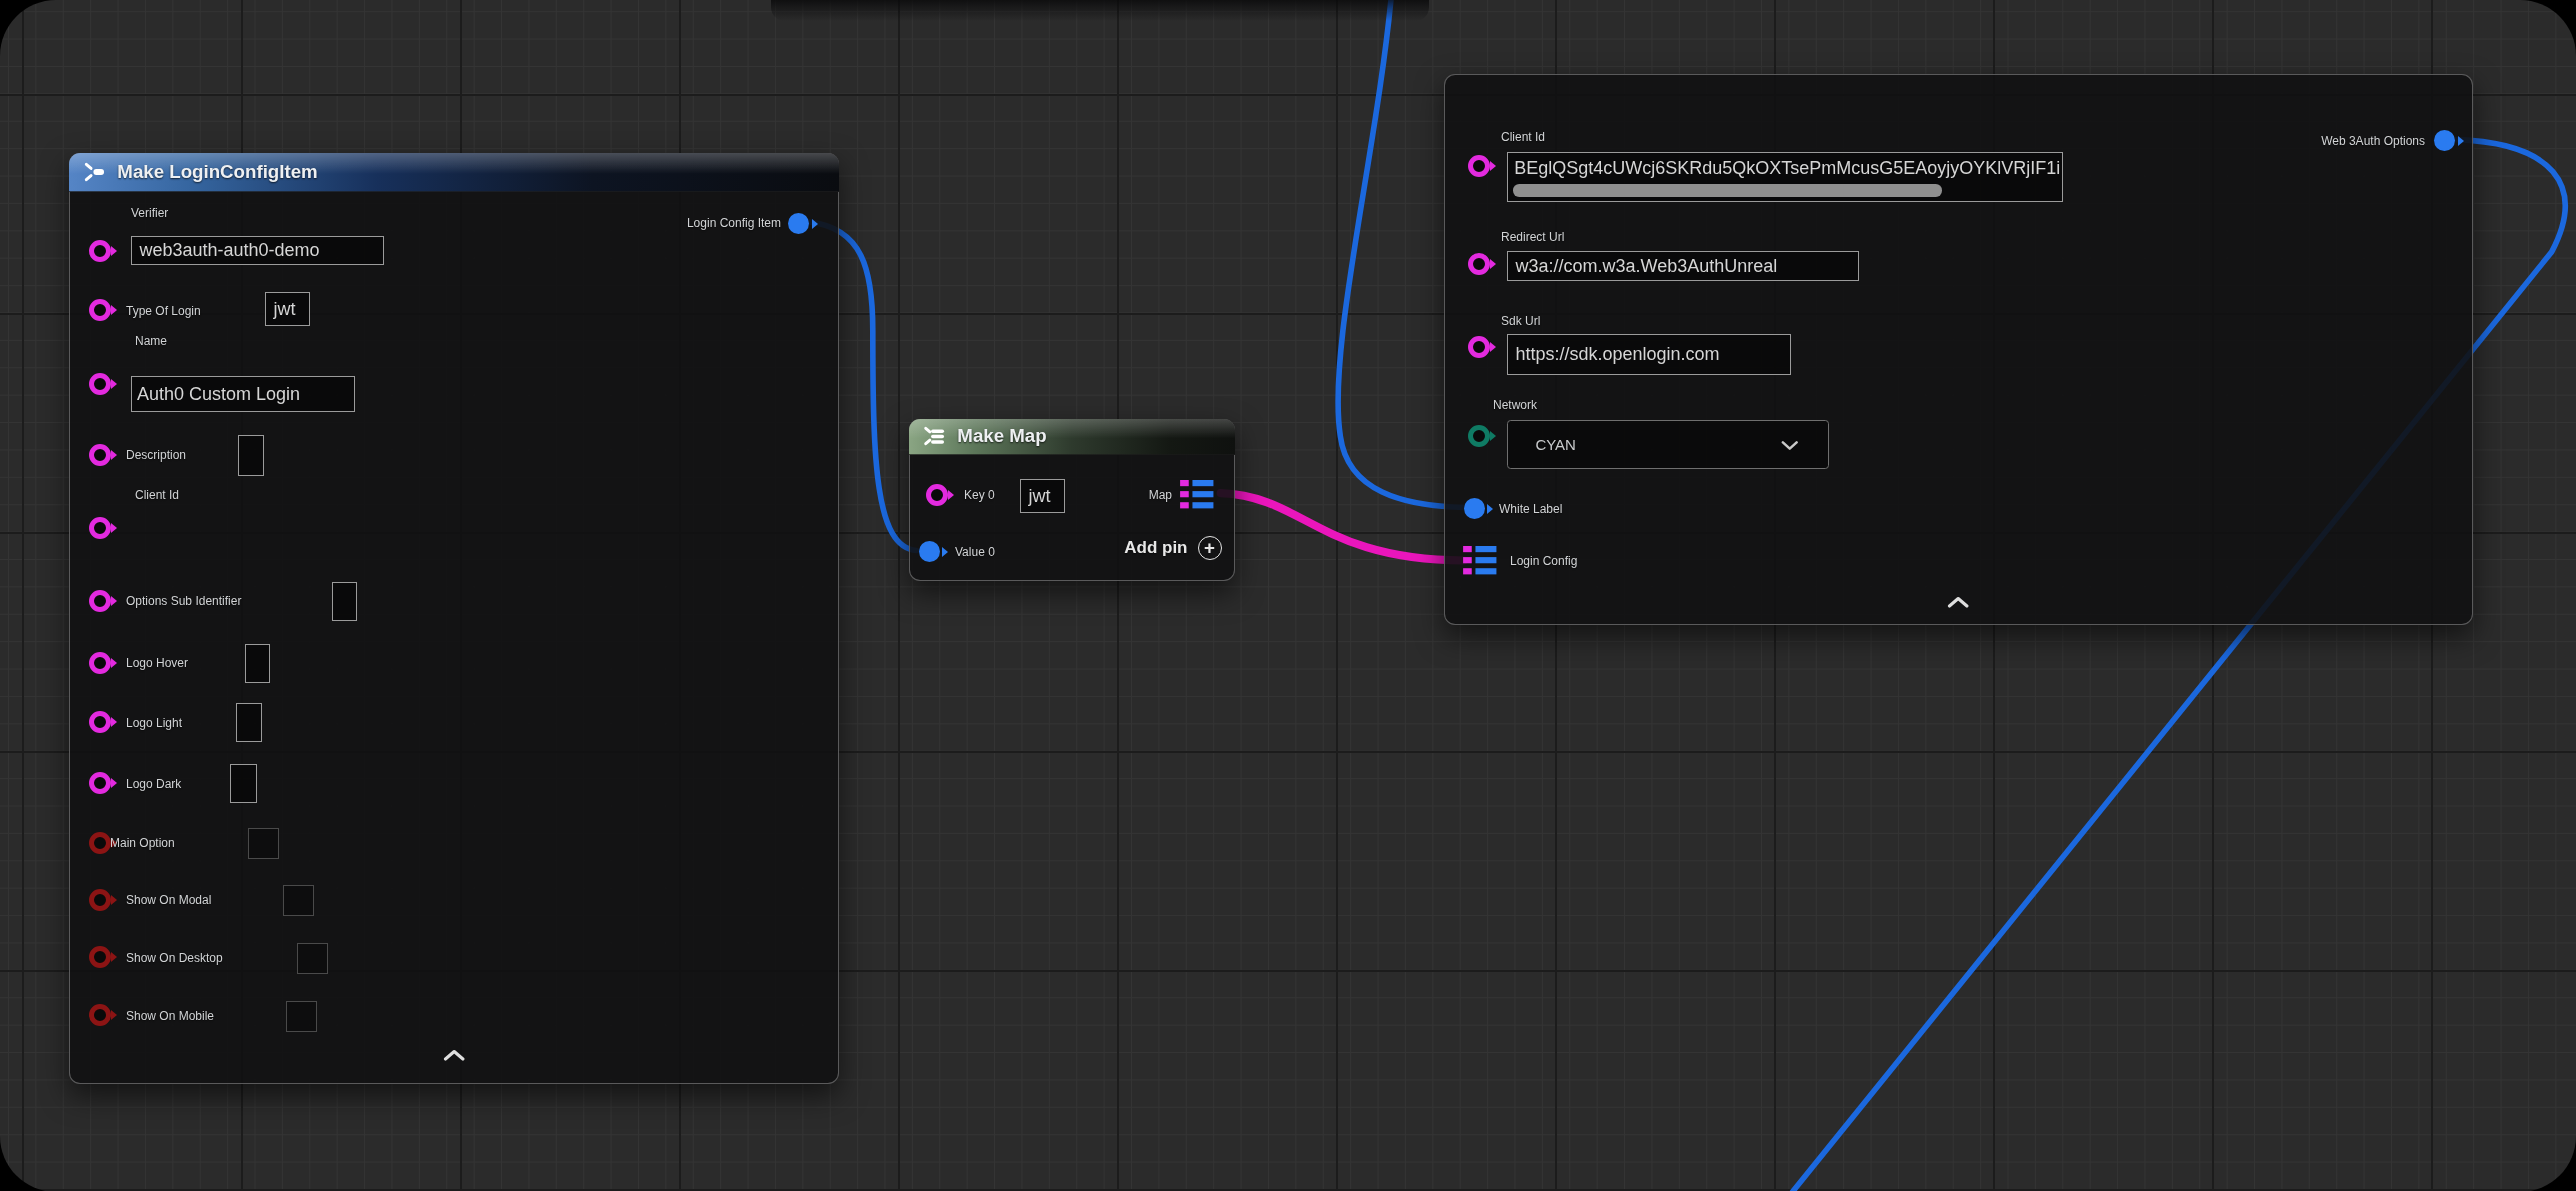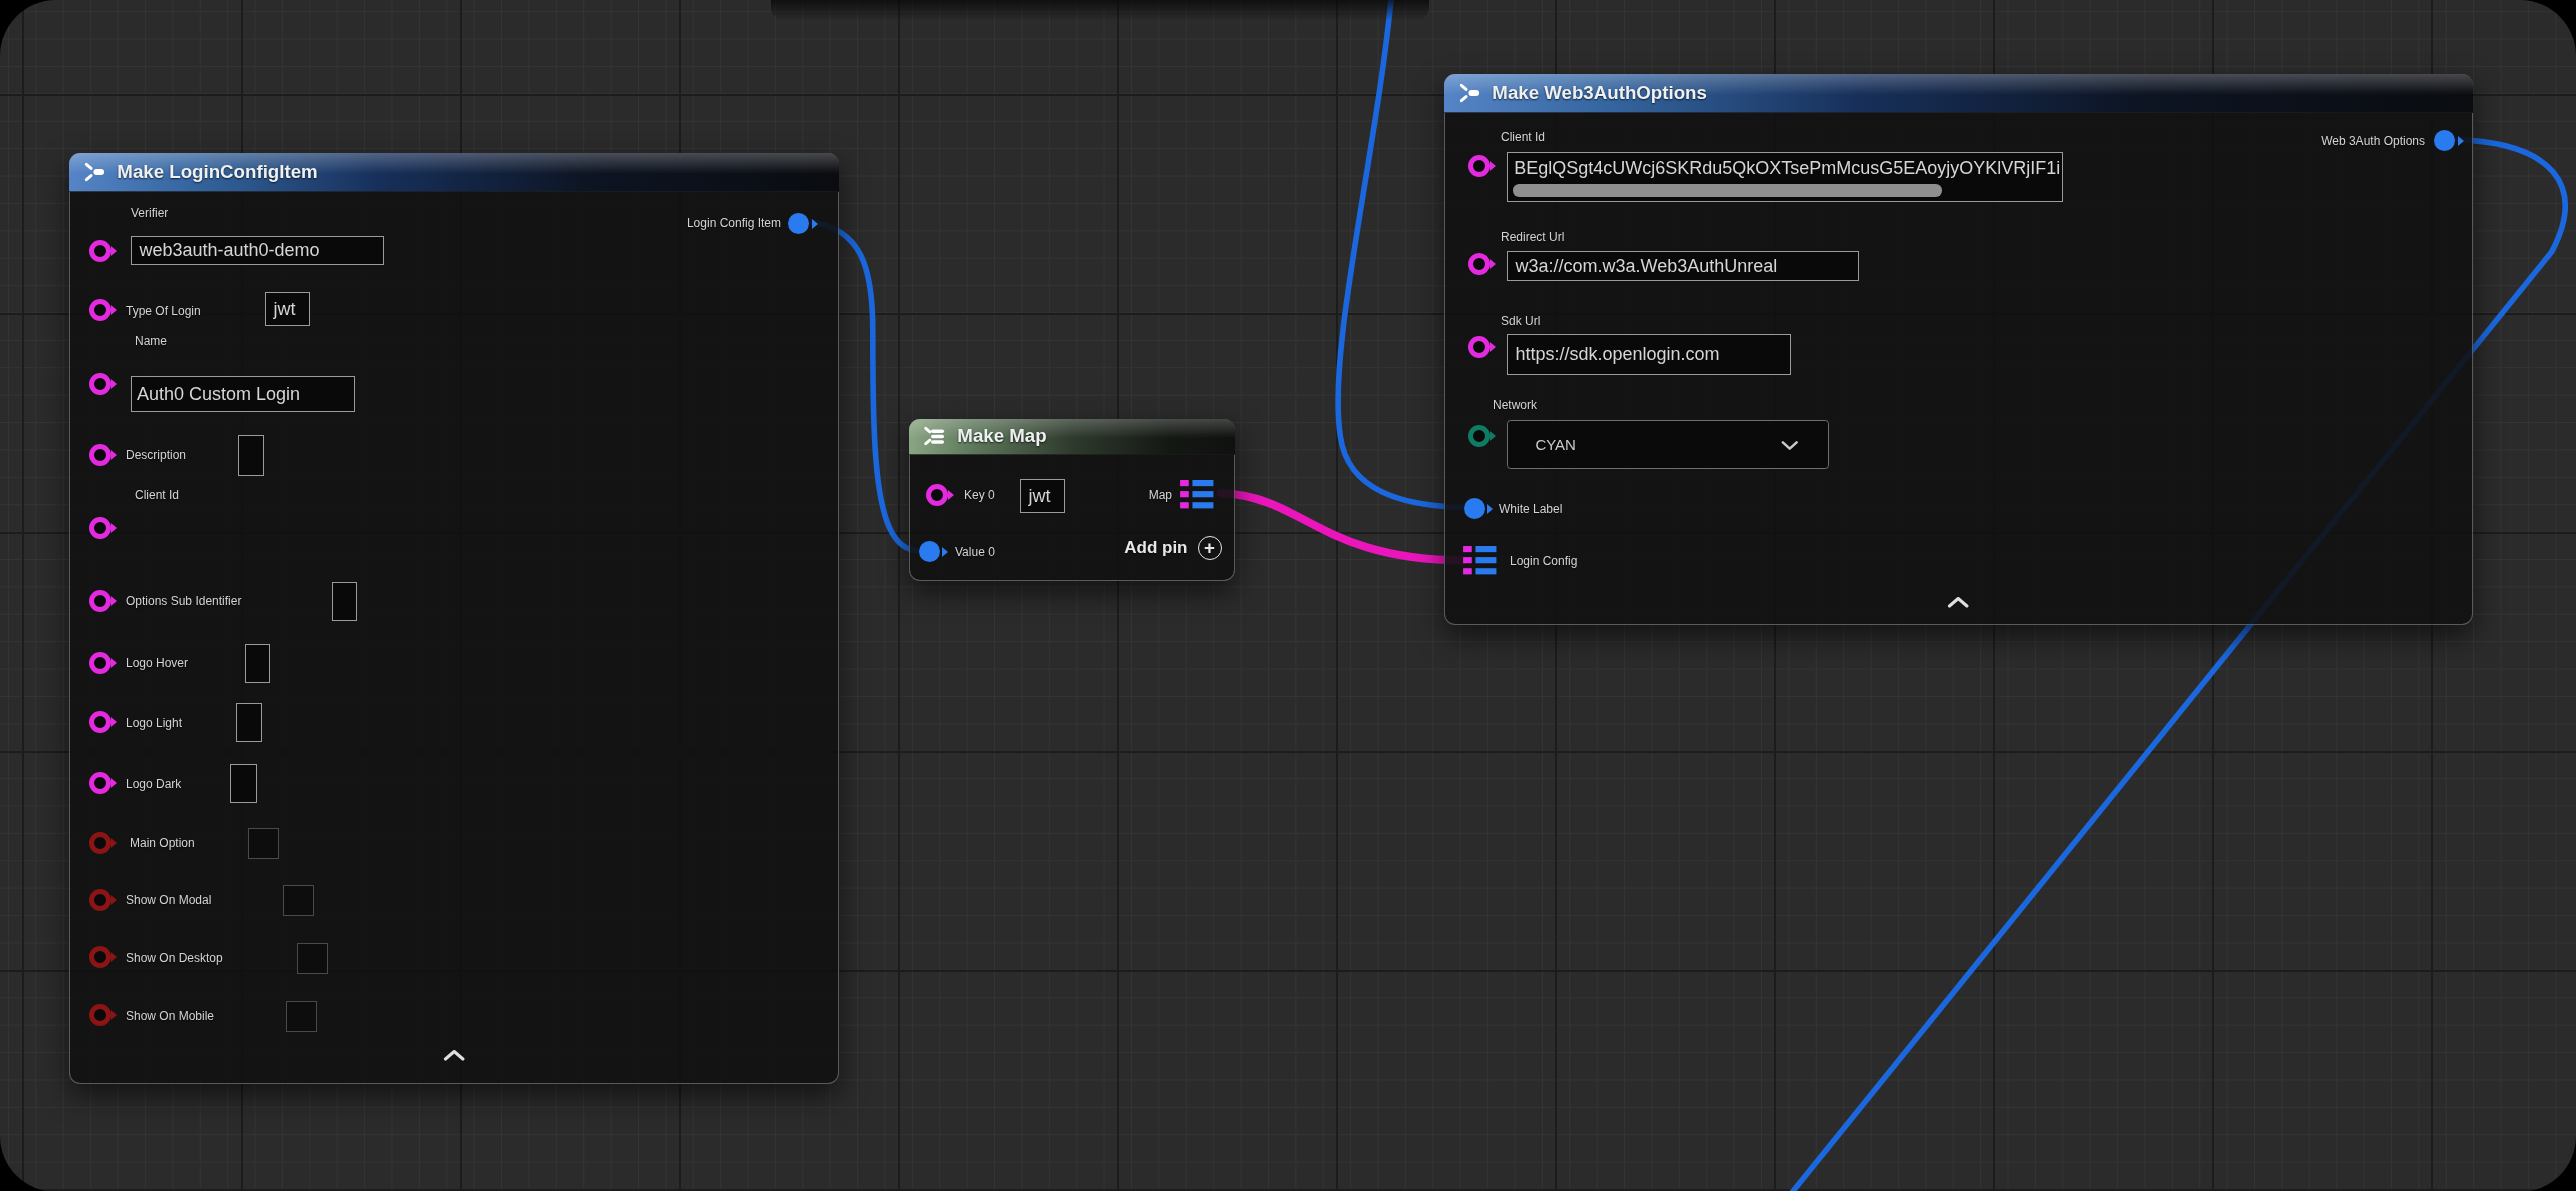--- a/index.html
+++ b/index.html
@@ -131,21 +131,21 @@
 
       <span class="pin-ring pin-string" style="left:18.7px;top:557px;"></span>
       <span class="plabel" style="left:56px;top:559px;">Logo Light</span>
       <div class="ebox" style="left:166px;top:549px;width:26px;height:39px;"></div>
 
       <span class="pin-ring pin-string" style="left:18.7px;top:618px;"></span>
       <span class="plabel" style="left:56px;top:620px;">Logo Dark</span>
       <div class="ebox" style="left:160px;top:610px;width:27px;height:39px;"></div>
 
       <span class="pin-ring pin-bool" style="left:18.7px;top:678px;"></span>
-      <span class="plabel" style="left:60px;top:679px;">Main Option</span>
+      <span class="plabel" style="left:40px;top:679px;">Main Option</span>
       <div class="cbox" style="left:178px;top:674px;width:31px;height:31px;"></div>
 
       <span class="pin-ring pin-bool" style="left:18.7px;top:735px;"></span>
       <span class="plabel" style="left:56px;top:736px;">Show On Modal</span>
       <div class="cbox" style="left:213px;top:731px;width:31px;height:31px;"></div>
 
       <span class="pin-ring pin-bool" style="left:18.7px;top:792px;"></span>
       <span class="plabel" style="left:56px;top:794px;">Show On Desktop</span>
       <div class="cbox" style="left:227px;top:789px;width:31px;height:31px;"></div>
 
@@ -193,30 +193,20 @@
       <span class="pin-fill pin-struct" style="left:8.7px;top:121px;"></span>
       <span class="plabel" style="left:45px;top:122px;">Value 0</span>
 
       <div class="addwrap" style="right:12.5px;top:116px;">
         <span class="addlabel">Add pin</span>
         <span class="addplus">+</span>
       </div>
     </div>
 
     <div class="node" style="left:1444px;top:74px;width:1027px;height:549px;">
-      <div class="nheader blue">
-        <span class="nicon">
-          <svg width="26" height="24" viewBox="0 0 44 40">
-            <path d="M9 7 L17 14" stroke="#fff" stroke-width="5" stroke-linecap="round"></path>
-            <path d="M9 33 L17 26" stroke="#fff" stroke-width="5" stroke-linecap="round"></path>
-            <rect x="21" y="15" width="18" height="10" rx="5" fill="#fff"></rect>
-          </svg>
-        </span>
-        <span class="ntitle">Make Web3AuthOptions</span>
-      </div>
 
       <span class="plabel" style="right:47px;top:56px;">Web 3Auth Options</span>
       <span class="pin-fill pin-struct" style="left:989px;top:55px;"></span>
 
       <span class="plabel" style="left:56px;top:52px;">Client Id</span>
       <span class="pin-ring pin-string" style="left:23px;top:80px;"></span>
       <div class="bigbox" style="left:62px;top:77px;width:556px;height:50px;">
         <span>BEglQSgt4cUWcj6SKRdu5QkOXTsePmMcusG5EAoyjyOYKlVRjIF1i</span>
         <span class="thumb" style="left:5px;top:31px;width:429px;height:12.5px;"></span>
       </div>

